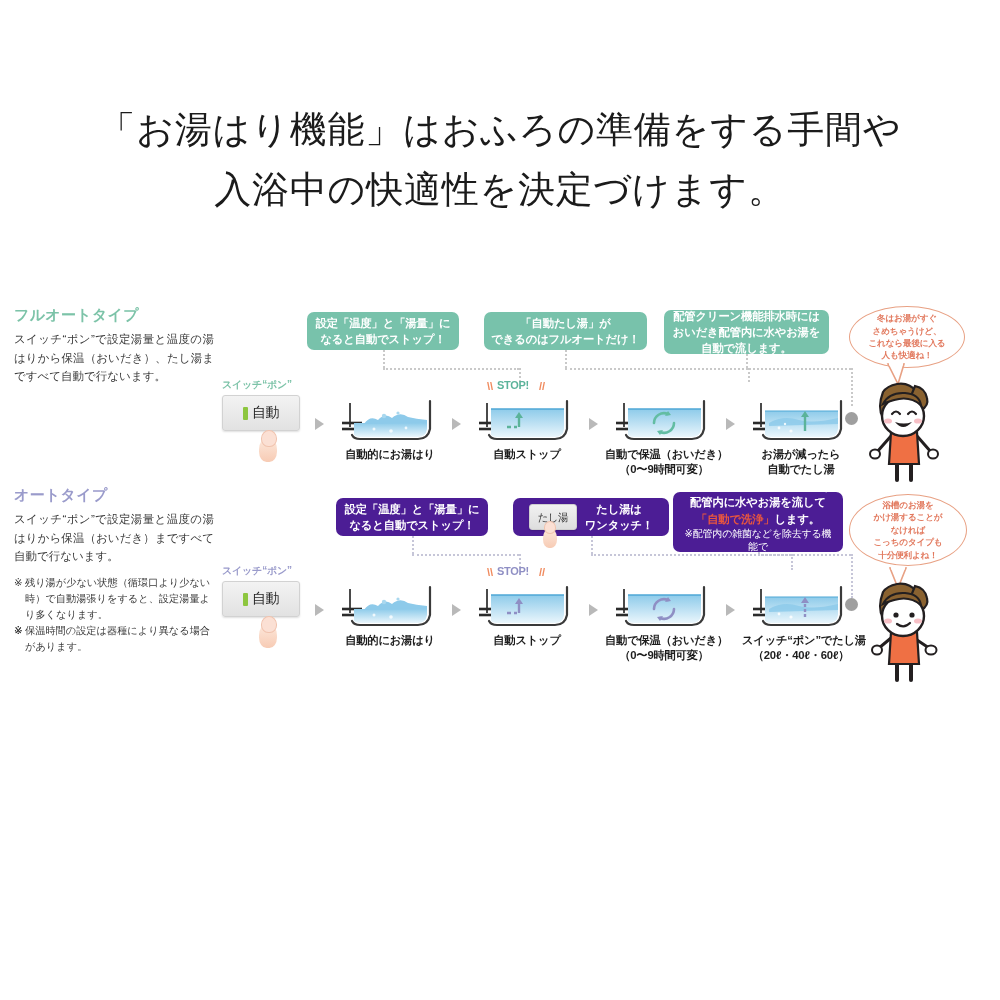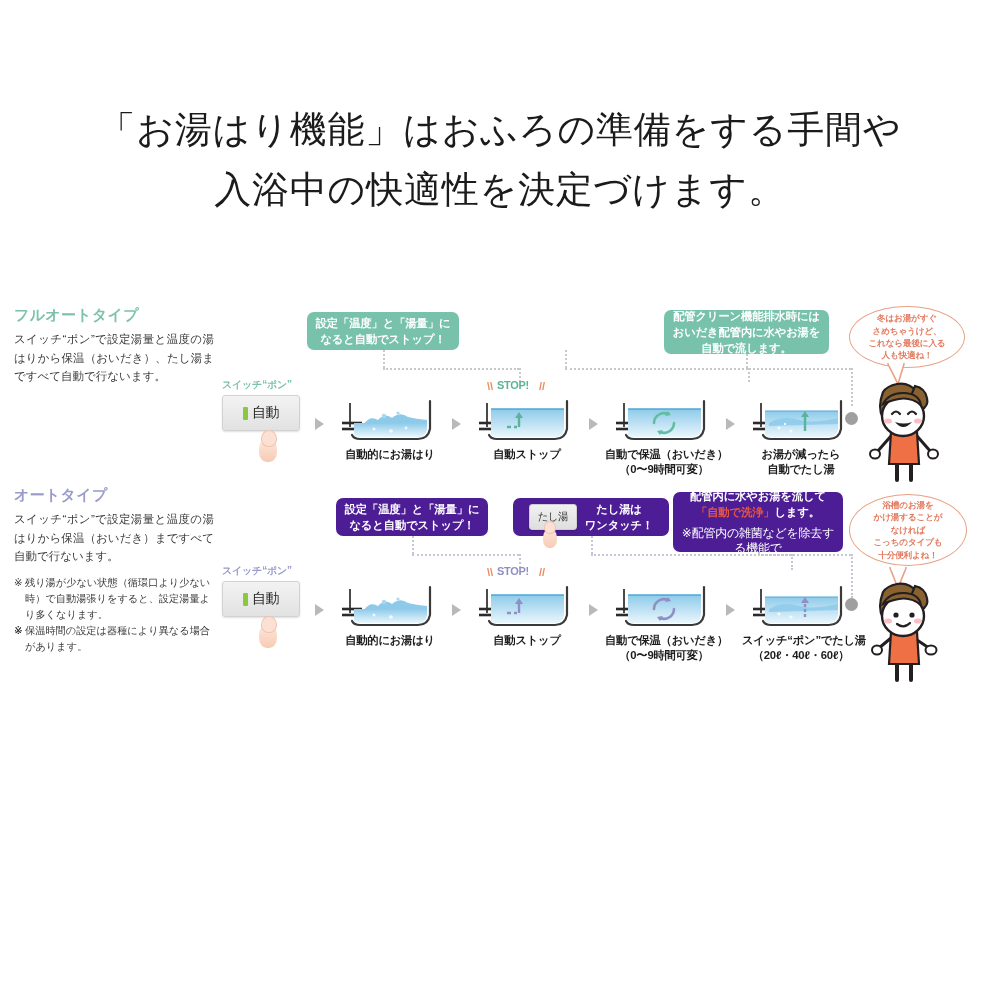--- a/index.html
+++ b/index.html
@@ -47,21 +47,21 @@
 
   
   .cbox{
     position:absolute;border-radius:7px;color:#fff;text-align:center;
     font-size:11.3px;line-height:1.42;font-weight:bold;letter-spacing:-.01em;
     display:flex;align-items:center;justify-content:center;
     padding:5px 7px;box-sizing:border-box;
   }
   .cbox.green{background:#78c2ab;}
   .cbox.purple{background:#4c1d95;}
-  .cbox .note{display:block;font-size:12px;font-weight:normal;line-height:1.3;margin-top:6px;letter-spacing:-.02em;}
+  .cbox .note{display:block;font-size:10px;font-weight:normal;line-height:1.3;margin-top:0;letter-spacing:-.02em;}
   .cbox .hl{color:#e8563f;text-align:right;}
   .mini-btn{
     width:46px;height:24px;border-radius:3px;
     background:linear-gradient(#f1f1f1,#dedede);border:1px solid #cfcfcf;
     box-shadow:0 1px 2px rgba(0,0,0,.15);
     display:flex;align-items:center;justify-content:center;
     font-size:10.5px;color:#333;font-weight:500;letter-spacing:-.06em;
     position:relative;flex:0 0 auto;
   }
 
@@ -109,20 +109,23 @@
       <span class="txt">自動</span>
     </div>
     <div class="finger" style="left:36px;top:50px;">
       <div class="pad"></div>
         <div class="nail"></div>
     </div>
   </div>
 
   <div class="cbox green" style="left:307px;top:312px;width:152px;height:38px;">
     <span class="ml">設定「温度」と「湯量」に<br>なると自動でストップ！</span>
+  </div>
+  <div class="cbox green" style="left:484px;top:312px;width:163px;height:38px;">
+    <span class="ml">「自動たし湯」が<br>できるのはフルオートだけ！</span>
   </div>
   <div class="cbox green" style="left:664px;top:310px;width:165px;height:44px;">
     <span class="ml">配管クリーン機能排水時には<br>おいだき配管内に水やお湯を<br>自動で流します。</span>
   </div>
 
   <div class="dot-v" style="left:383px;top:350px;height:18px;"></div>
   <div class="dot-h" style="left:383px;top:368px;width:136px;"></div>
   <div class="dot-v" style="left:519px;top:368px;height:14px;"></div>
 
   <div class="dot-v" style="left:565px;top:350px;height:18px;"></div>
@@ -290,21 +293,21 @@
     <div class="finger" style="left:36px;top:50px;">
       <div class="pad"></div>
         <div class="nail"></div>
     </div>
   </div>
 
   <div class="cbox purple" style="left:336px;top:498px;width:152px;height:38px;">
     <span class="ml">設定「温度」と「湯量」に<br>なると自動でストップ！</span>
   </div>
 
-  <div class="cbox purple" style="left:513px;top:498px;width:156px;height:38px;gap:8px;font-family:Liberation Serif, serif;">
+  <div class="cbox purple" style="left:513px;top:498px;width:156px;height:38px;gap:8px;">
     <span class="mini-btn">
       <span>たし湯</span>
       <span class="finger" style="left:12px;top:14px;width:15px;height:26px;">
         <span class="pad" style="width:14px;height:20px;"></span>
         <span class="nail" style="width:10px;height:11px;left:2px;"></span>
       </span>
     </span>
     <span class="ml">たし湯は<br>ワンタッチ！</span>
   </div>
 

